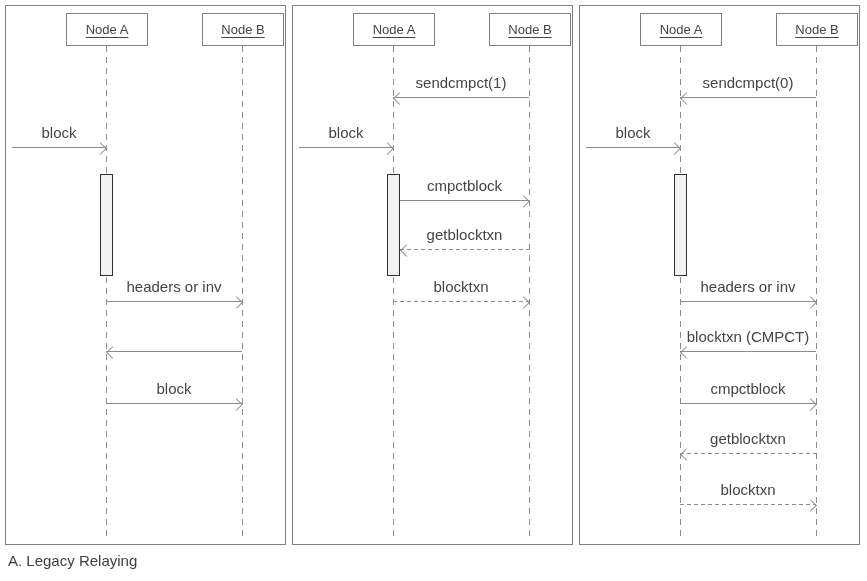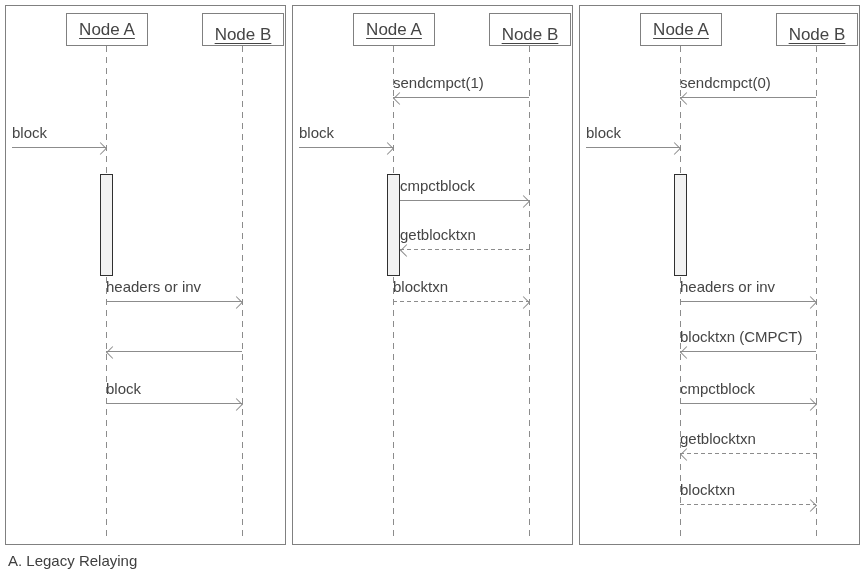--- a/index.html
+++ b/index.html
@@ -17,33 +17,33 @@
     z-index:1;
   }
   .lifeline-a { left:100px; }
   .lifeline-b { left:236px; }
   .node-box {
     position:absolute; top:7px; width:80px; height:31px;
     border:1px solid #808080; background:#ffffff; z-index:2;
     display:flex; align-items:center; justify-content:center;
   }
   .node-box.pos-a { left:60px; }
-  .node-box.pos-b { left:196px;align-items:flex-end; }
+  .node-box.pos-b { left:196px; }
   .node-label {
-    font-size:17px; color:#454545; text-decoration:underline;
+    font-size:13px; color:#454545; text-decoration:underline;
     text-underline-offset:3px;
   }
   .activation {
     position:absolute; left:94px; top:168px; width:11px; height:100px;
     background:#f2f2f2; border:1px solid #303030; z-index:4;
   }
   .messages { position:absolute; inset:0; z-index:3; }
   .msg-label {
     position:absolute; height:20px; line-height:20px; font-size:15px;
-    color:#454545; white-space:nowrap;
+    color:#454545; text-align:center; white-space:nowrap;
   }
   .msg-line { position:absolute; height:1px; }
   .msg-line.solid { background:#8c8c8c; }
   .msg-line.dashed {
     background:repeating-linear-gradient(to right, #8c8c8c 0 4px, transparent 4px 7px);
   }
   .arrowhead {
     position:absolute; width:8px; height:8px; border:0 solid #8c8c8c;
     transform:rotate(45deg); z-index:3;
   }

